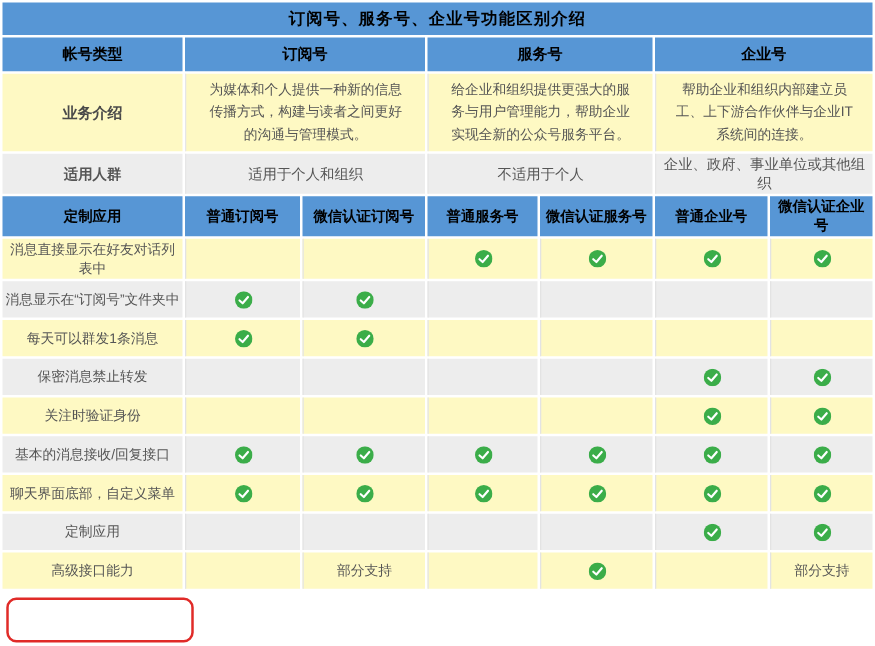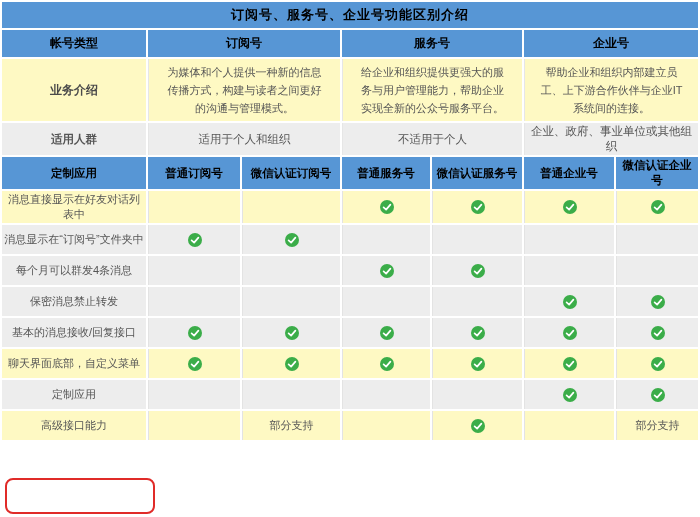--- a/index.html
+++ b/index.html
@@ -114,37 +114,52 @@
           </svg></td>
         <td class="val-cell"><svg class="chk" width="14" height="14" viewBox="0 0 14 14">
             <circle cx="7" cy="7" r="7" fill="#3BAD49"></circle>
             <path d="M3.6 7.4 L6.1 9.6 L10.4 4.6" stroke="#ffffff" stroke-width="1.7" fill="none" stroke-linecap="round" stroke-linejoin="round"></path>
           </svg></td>
         <td class="val-cell"></td>
         <td class="val-cell"></td>
         <td class="val-cell"></td>
         <td class="val-cell"></td>
       </tr>
-      <tr class="gray">
-        <td class="feat-label val-cell">每个月可以群发4条消息</td>
-        <td class="val-cell"></td>
-        <td class="val-cell"></td>
-        <td class="val-cell"><svg class="chk" width="14" height="14" viewBox="0 0 14 14">
-            <circle cx="7" cy="7" r="7" fill="#3BAD49"></circle>
-            <path d="M3.6 7.4 L6.1 9.6 L10.4 4.6" stroke="#ffffff" stroke-width="1.7" fill="none" stroke-linecap="round" stroke-linejoin="round"></path>
-          </svg></td>
-        <td class="val-cell"><svg class="chk" width="14" height="14" viewBox="0 0 14 14">
-            <circle cx="7" cy="7" r="7" fill="#3BAD49"></circle>
-            <path d="M3.6 7.4 L6.1 9.6 L10.4 4.6" stroke="#ffffff" stroke-width="1.7" fill="none" stroke-linecap="round" stroke-linejoin="round"></path>
-          </svg></td>
+      <tr class="white">
+        <td class="feat-label val-cell">每天可以群发1条消息</td>
+        <td class="val-cell"><svg class="chk" width="14" height="14" viewBox="0 0 14 14">
+            <circle cx="7" cy="7" r="7" fill="#3BAD49"></circle>
+            <path d="M3.6 7.4 L6.1 9.6 L10.4 4.6" stroke="#ffffff" stroke-width="1.7" fill="none" stroke-linecap="round" stroke-linejoin="round"></path>
+          </svg></td>
+        <td class="val-cell"><svg class="chk" width="14" height="14" viewBox="0 0 14 14">
+            <circle cx="7" cy="7" r="7" fill="#3BAD49"></circle>
+            <path d="M3.6 7.4 L6.1 9.6 L10.4 4.6" stroke="#ffffff" stroke-width="1.7" fill="none" stroke-linecap="round" stroke-linejoin="round"></path>
+          </svg></td>
+        <td class="val-cell"></td>
+        <td class="val-cell"></td>
         <td class="val-cell"></td>
         <td class="val-cell"></td>
       </tr>
       <tr class="gray">
         <td class="feat-label val-cell">保密消息禁止转发</td>
+        <td class="val-cell"></td>
+        <td class="val-cell"></td>
+        <td class="val-cell"></td>
+        <td class="val-cell"></td>
+        <td class="val-cell"><svg class="chk" width="14" height="14" viewBox="0 0 14 14">
+            <circle cx="7" cy="7" r="7" fill="#3BAD49"></circle>
+            <path d="M3.6 7.4 L6.1 9.6 L10.4 4.6" stroke="#ffffff" stroke-width="1.7" fill="none" stroke-linecap="round" stroke-linejoin="round"></path>
+          </svg></td>
+        <td class="val-cell"><svg class="chk" width="14" height="14" viewBox="0 0 14 14">
+            <circle cx="7" cy="7" r="7" fill="#3BAD49"></circle>
+            <path d="M3.6 7.4 L6.1 9.6 L10.4 4.6" stroke="#ffffff" stroke-width="1.7" fill="none" stroke-linecap="round" stroke-linejoin="round"></path>
+          </svg></td>
+      </tr>
+      <tr class="white">
+        <td class="feat-label val-cell">关注时验证身份</td>
         <td class="val-cell"></td>
         <td class="val-cell"></td>
         <td class="val-cell"></td>
         <td class="val-cell"></td>
         <td class="val-cell"><svg class="chk" width="14" height="14" viewBox="0 0 14 14">
             <circle cx="7" cy="7" r="7" fill="#3BAD49"></circle>
             <path d="M3.6 7.4 L6.1 9.6 L10.4 4.6" stroke="#ffffff" stroke-width="1.7" fill="none" stroke-linecap="round" stroke-linejoin="round"></path>
           </svg></td>
         <td class="val-cell"><svg class="chk" width="14" height="14" viewBox="0 0 14 14">
             <circle cx="7" cy="7" r="7" fill="#3BAD49"></circle>

